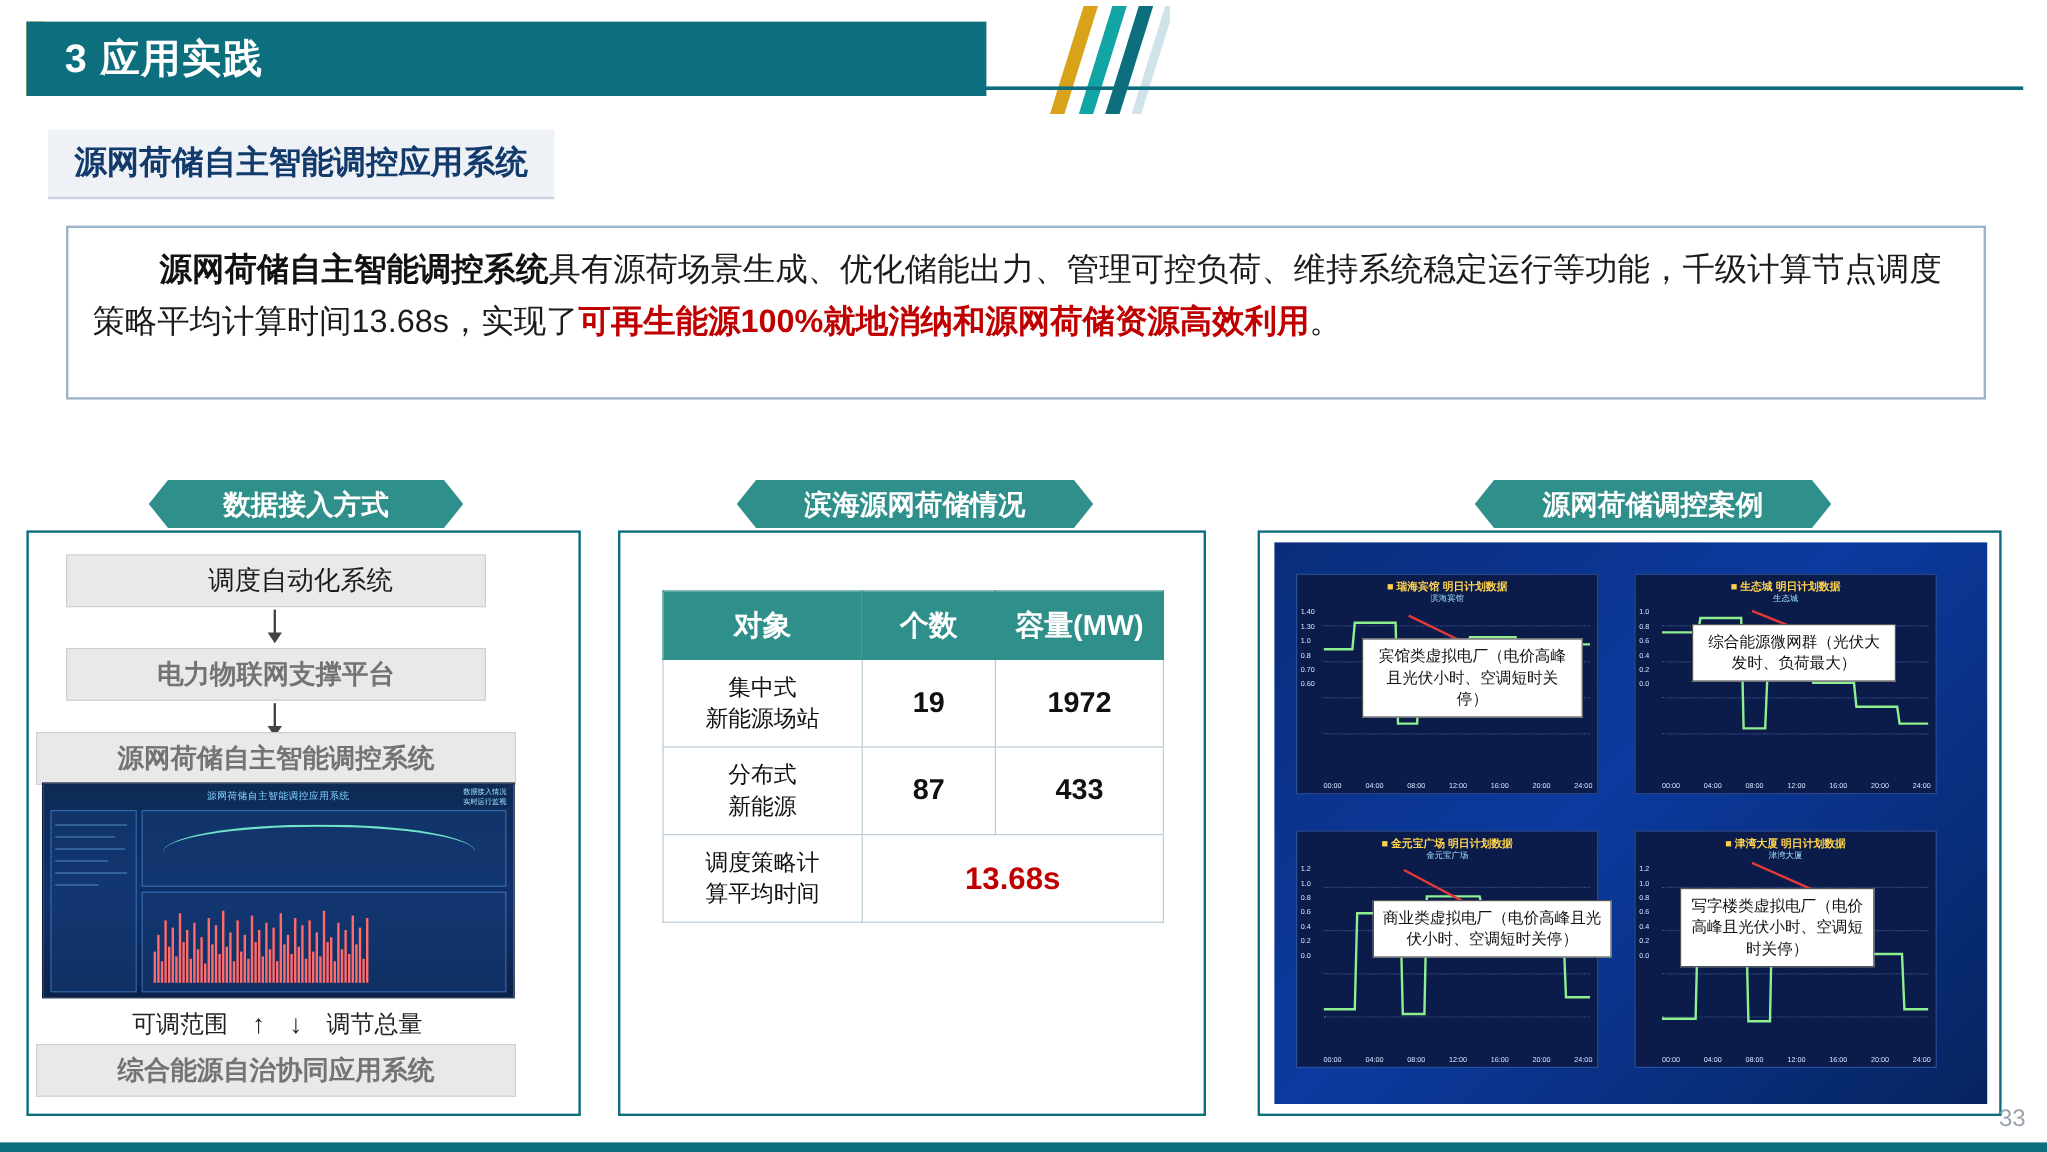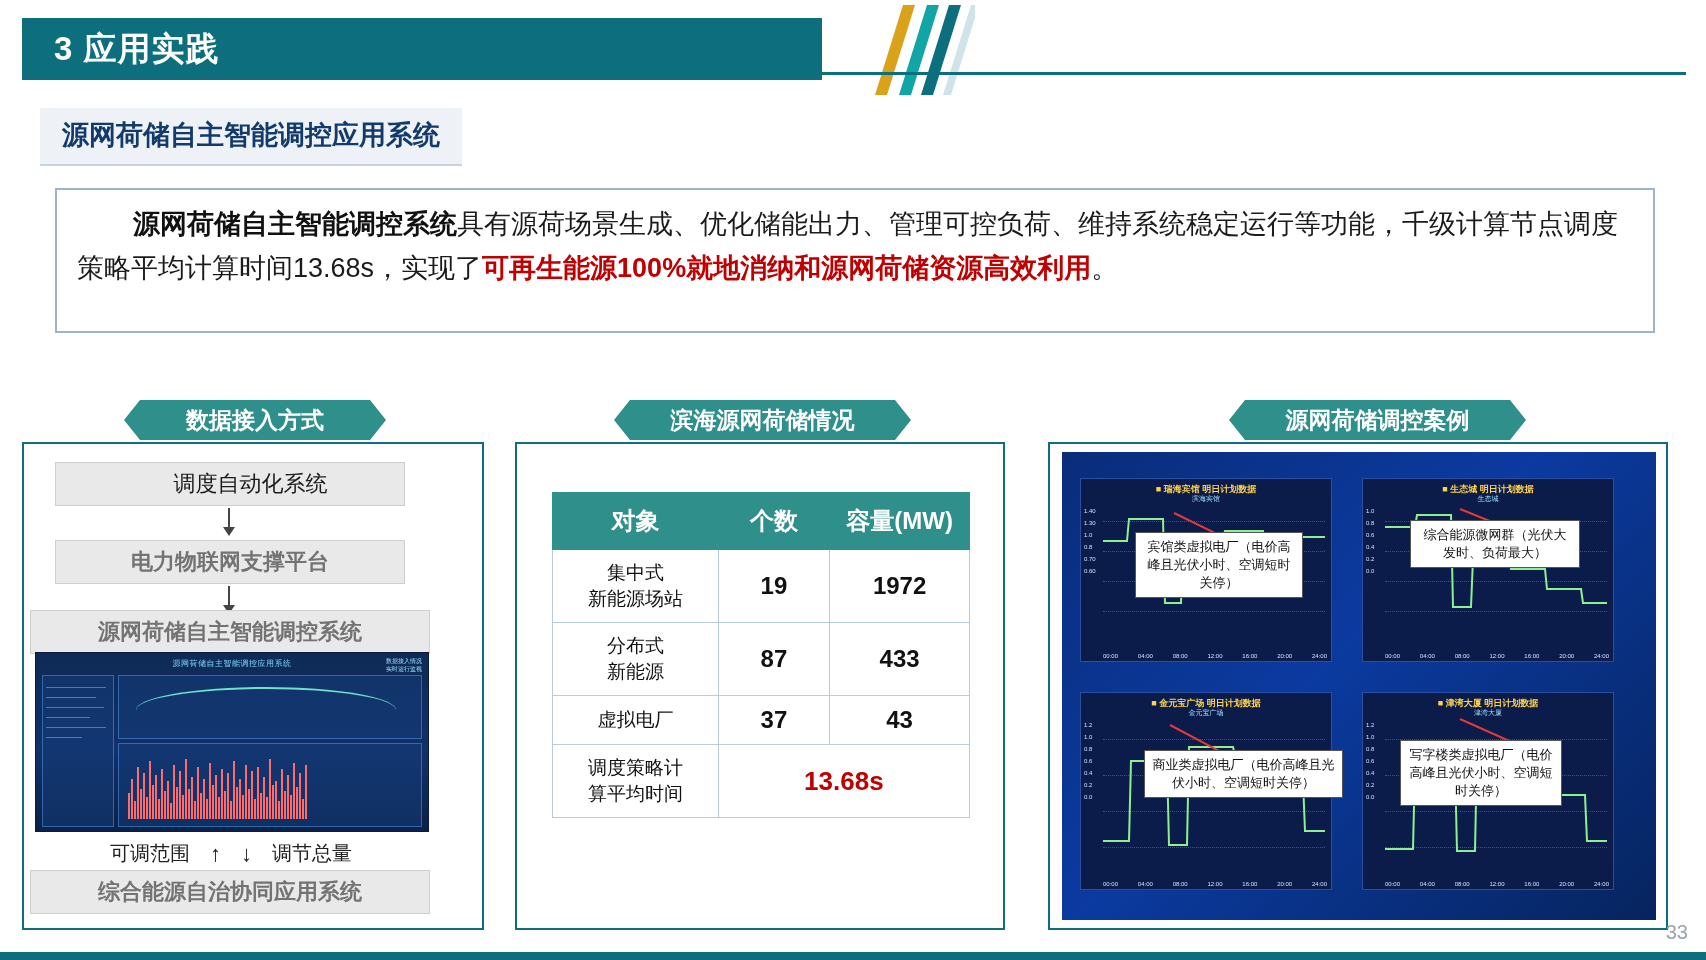--- a/index.html
+++ b/index.html
@@ -485,25 +485,20 @@
       <td class="obj">集中式<br>新能源场站</td>
       <td class="num">19</td>
       <td class="num">1972</td>
     </tr>
     <tr>
       <td class="obj">分布式<br>新能源</td>
       <td class="num">87</td>
       <td class="num">433</td>
     </tr>
     <tr>
-      <td class="obj">虚拟电厂</td>
-      <td class="num">37</td>
-      <td class="num">43</td>
-    </tr>
-    <tr>
       <td class="obj">调度策略计<br>算平均时间</td>
       <td class="highlight" colspan="2">13.68s</td>
     </tr>
   </tbody>
 </table>
 
 <div class="panel" id="panel-right"></div>
 <div class="case-canvas">
 
   <div class="mini-chart" style="left:18px; top:26px; width:250px; height:182px;">
@@ -593,19 +588,19 @@
         <span>24:00</span>
     </div>
   </div>
 
   <div class="leader" style="left:112px; top:60px; width:84px; transform:rotate(26deg);"></div>
   <div class="leader" style="left:398px; top:56px; width:70px; transform:rotate(22deg);"></div>
   <div class="leader" style="left:108px; top:272px; width:66px; transform:rotate(28deg);"></div>
   <div class="leader" style="left:398px; top:266px; width:70px; transform:rotate(24deg);"></div>
 </div>
 
-<div class="callout" style="left:1135px; top:532px; width:168px;">宾馆类虚拟电厂（电价高峰且光伏小时、空调短时关停）</div>
+<div class="callout" style="left:1135px; top:532px; width:184px;">宾馆类虚拟电厂（电价高峰且光伏小时、空调短时关停）</div>
 <div class="callout" style="left:1410px; top:520px; width:170px;">综合能源微网群（光伏大发时、负荷最大）</div>
 <div class="callout" style="left:1128px; top:750px; width:199px;margin-left:16px;">商业类虚拟电厂（电价高峰且光伏小时、空调短时关停）</div>
 <div class="callout" style="left:1400px; top:740px; width:162px;">写字楼类虚拟电厂（电价高峰且光伏小时、空调短时关停）</div>
 
 <div class="page-number">33</div>
 <div class="footer-rule"></div>
 
 </body></html>

